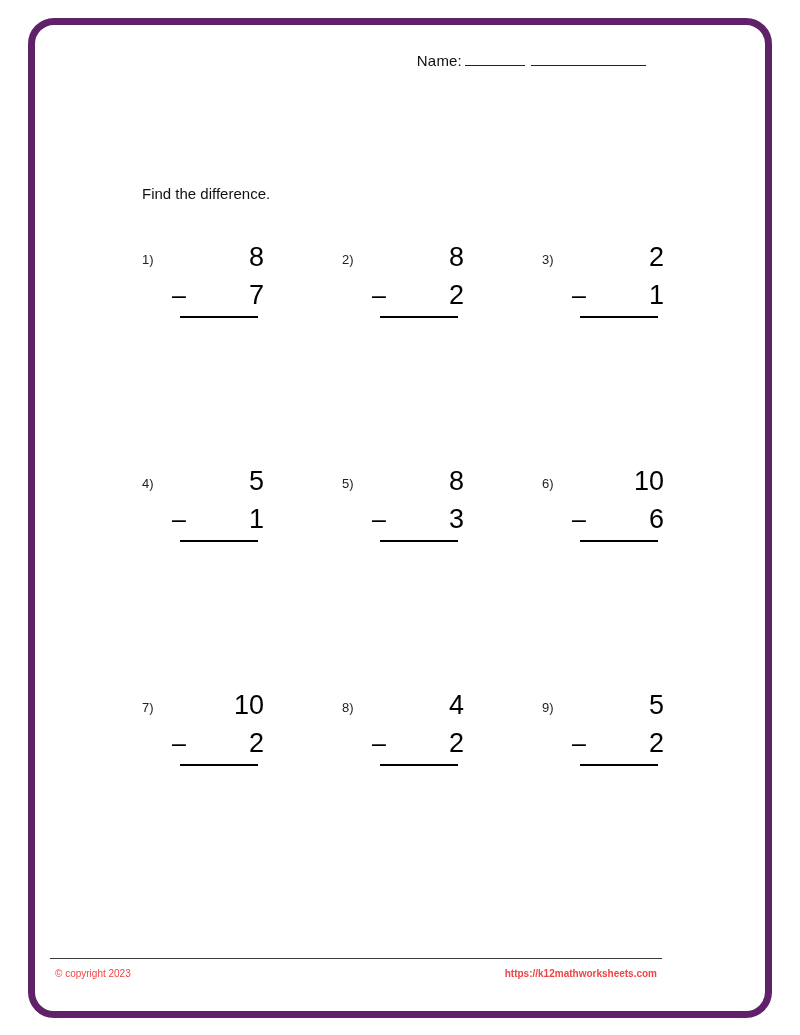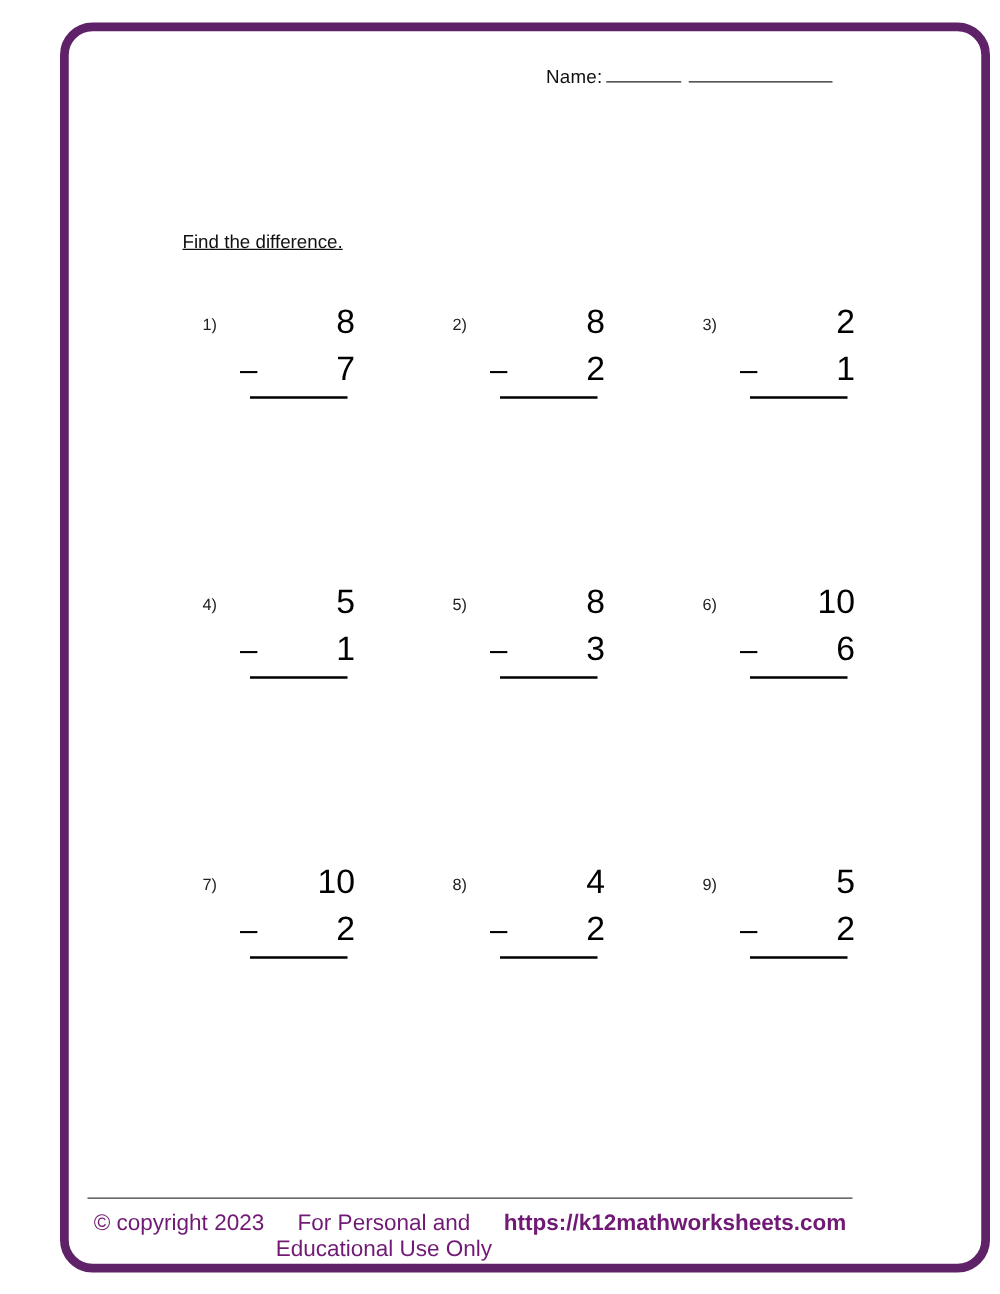--- a/index.html
+++ b/index.html
@@ -13,21 +13,20 @@
     font-family: "Liberation Sans", sans-serif;
     color: #000000;
     overflow: hidden;
   }
   .page {
     position: relative;
     width: 712px;
     height: 1035px;
     background: #ffffff;
     box-sizing: border-box;
-    margin-left: 20px;
   }
   .border-frame {
     position: absolute;
     left: 28px;
     top: 18px;
     width: 744px;
     height: 1000px;
     border: 7px solid #5f2167;
     border-radius: 26px;
     box-sizing: border-box;
@@ -59,25 +58,24 @@
     right: 0;
     top: 103px;
     text-align: center;
     font-size: 29px;
     font-weight: bold;
     letter-spacing: 0.2px;
     color: #000000;
   }
   .instruction {
     position: absolute;
-    left: 126px;
+    left: 142px;
     top: 185px;
     font-size: 15px;
     color: #111111;
-    text-decoration: underline;
   }
   .problems {
     position: absolute;
     left: 120px;
     top: 238px;
     width: 580px;
     display: grid;
     grid-template-columns: repeat(3, 200px);
     grid-template-rows: repeat(3, 224px);
   }
@@ -129,22 +127,22 @@
     top: 958px;
     border-top: 1px solid #3c3c3c;
   }
   .footer {
     position: absolute;
     left: 55px;
     right: 55px;
     top: 968px;
     display: flex;
     justify-content: space-between;
-    font-size: 18px;
-    color: #701a75;
+    font-size: 10px;
+    color: #ef4444;
   }
   .footer .center {
     flex: 1;
     text-align: center;
   }
   .footer .right {
     text-align: right;
     font-weight: bold;
   }
 </style>
@@ -296,16 +294,15 @@
         <div class="rule-line"></div>
         <div class="answer-space"></div>
       </div>
     </div>
 
   </div>
 
   <div class="footer-rule"></div>
   <div class="footer">
     <span>© copyright 2023</span>
-    <span class="center">For Personal and Educational Use Only</span>
     <span class="right">https://k12mathworksheets.com</span>
   </div>
 </div>
 
 </body></html>

